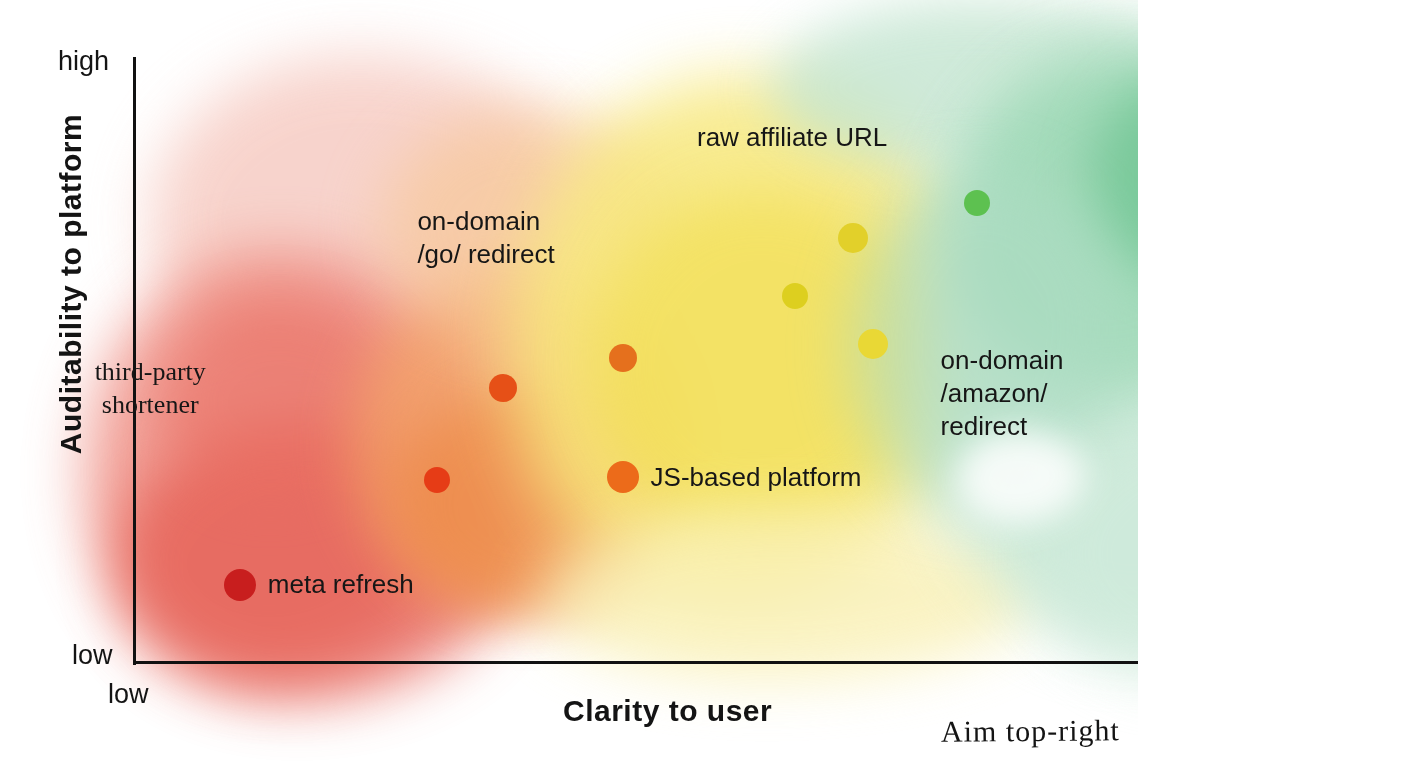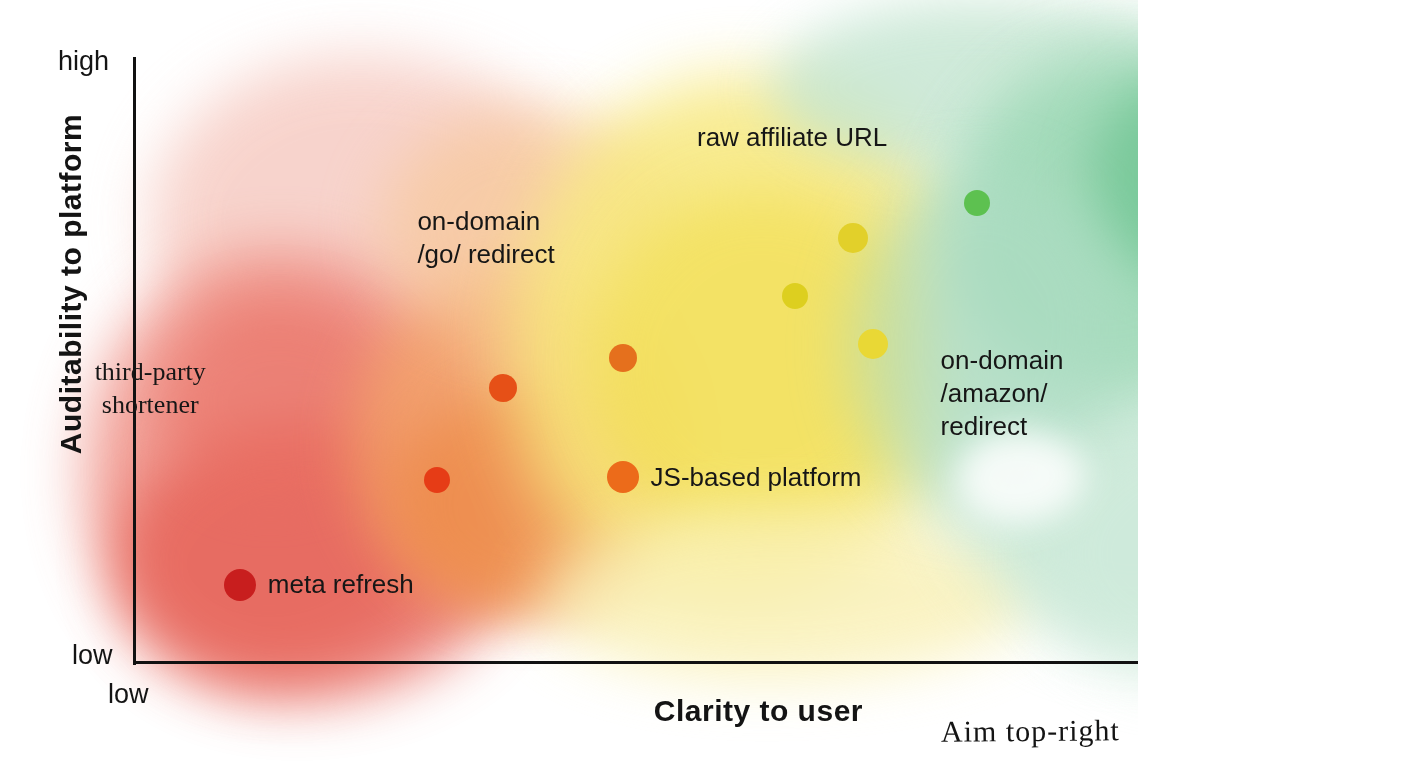--- a/index.html
+++ b/index.html
@@ -36,21 +36,21 @@
   .tick-y-high{left:58px;top:47px;}
   .tick-y-low {left:72px;top:641px;}
   .tick-x-low {left:108px;top:680px;}
   .tick-x-high{left:1257px;top:679px;}
   .y-title{
     position:absolute;left:-108px;top:266px;width:360px;height:36px;
     transform:rotate(-90deg);text-align:center;
     font-size:30px;font-weight:bold;letter-spacing:.5px;
   }
   .x-title{
-    position:absolute;left:563px;top:694px;width:300px;text-align:right;
+    position:absolute;left:563px;top:694px;width:300px;text-align:left;
     font-size:30px;font-weight:bold;letter-spacing:.5px;
   }
   .annotation{
     position:absolute;right:18px;top:714px;
     font-family:cursive;font-size:30px;letter-spacing:1px;
     transform:rotate(-0.5deg);
   }
   
   .dot{position:absolute;border-radius:50%;}
   .point-label{

